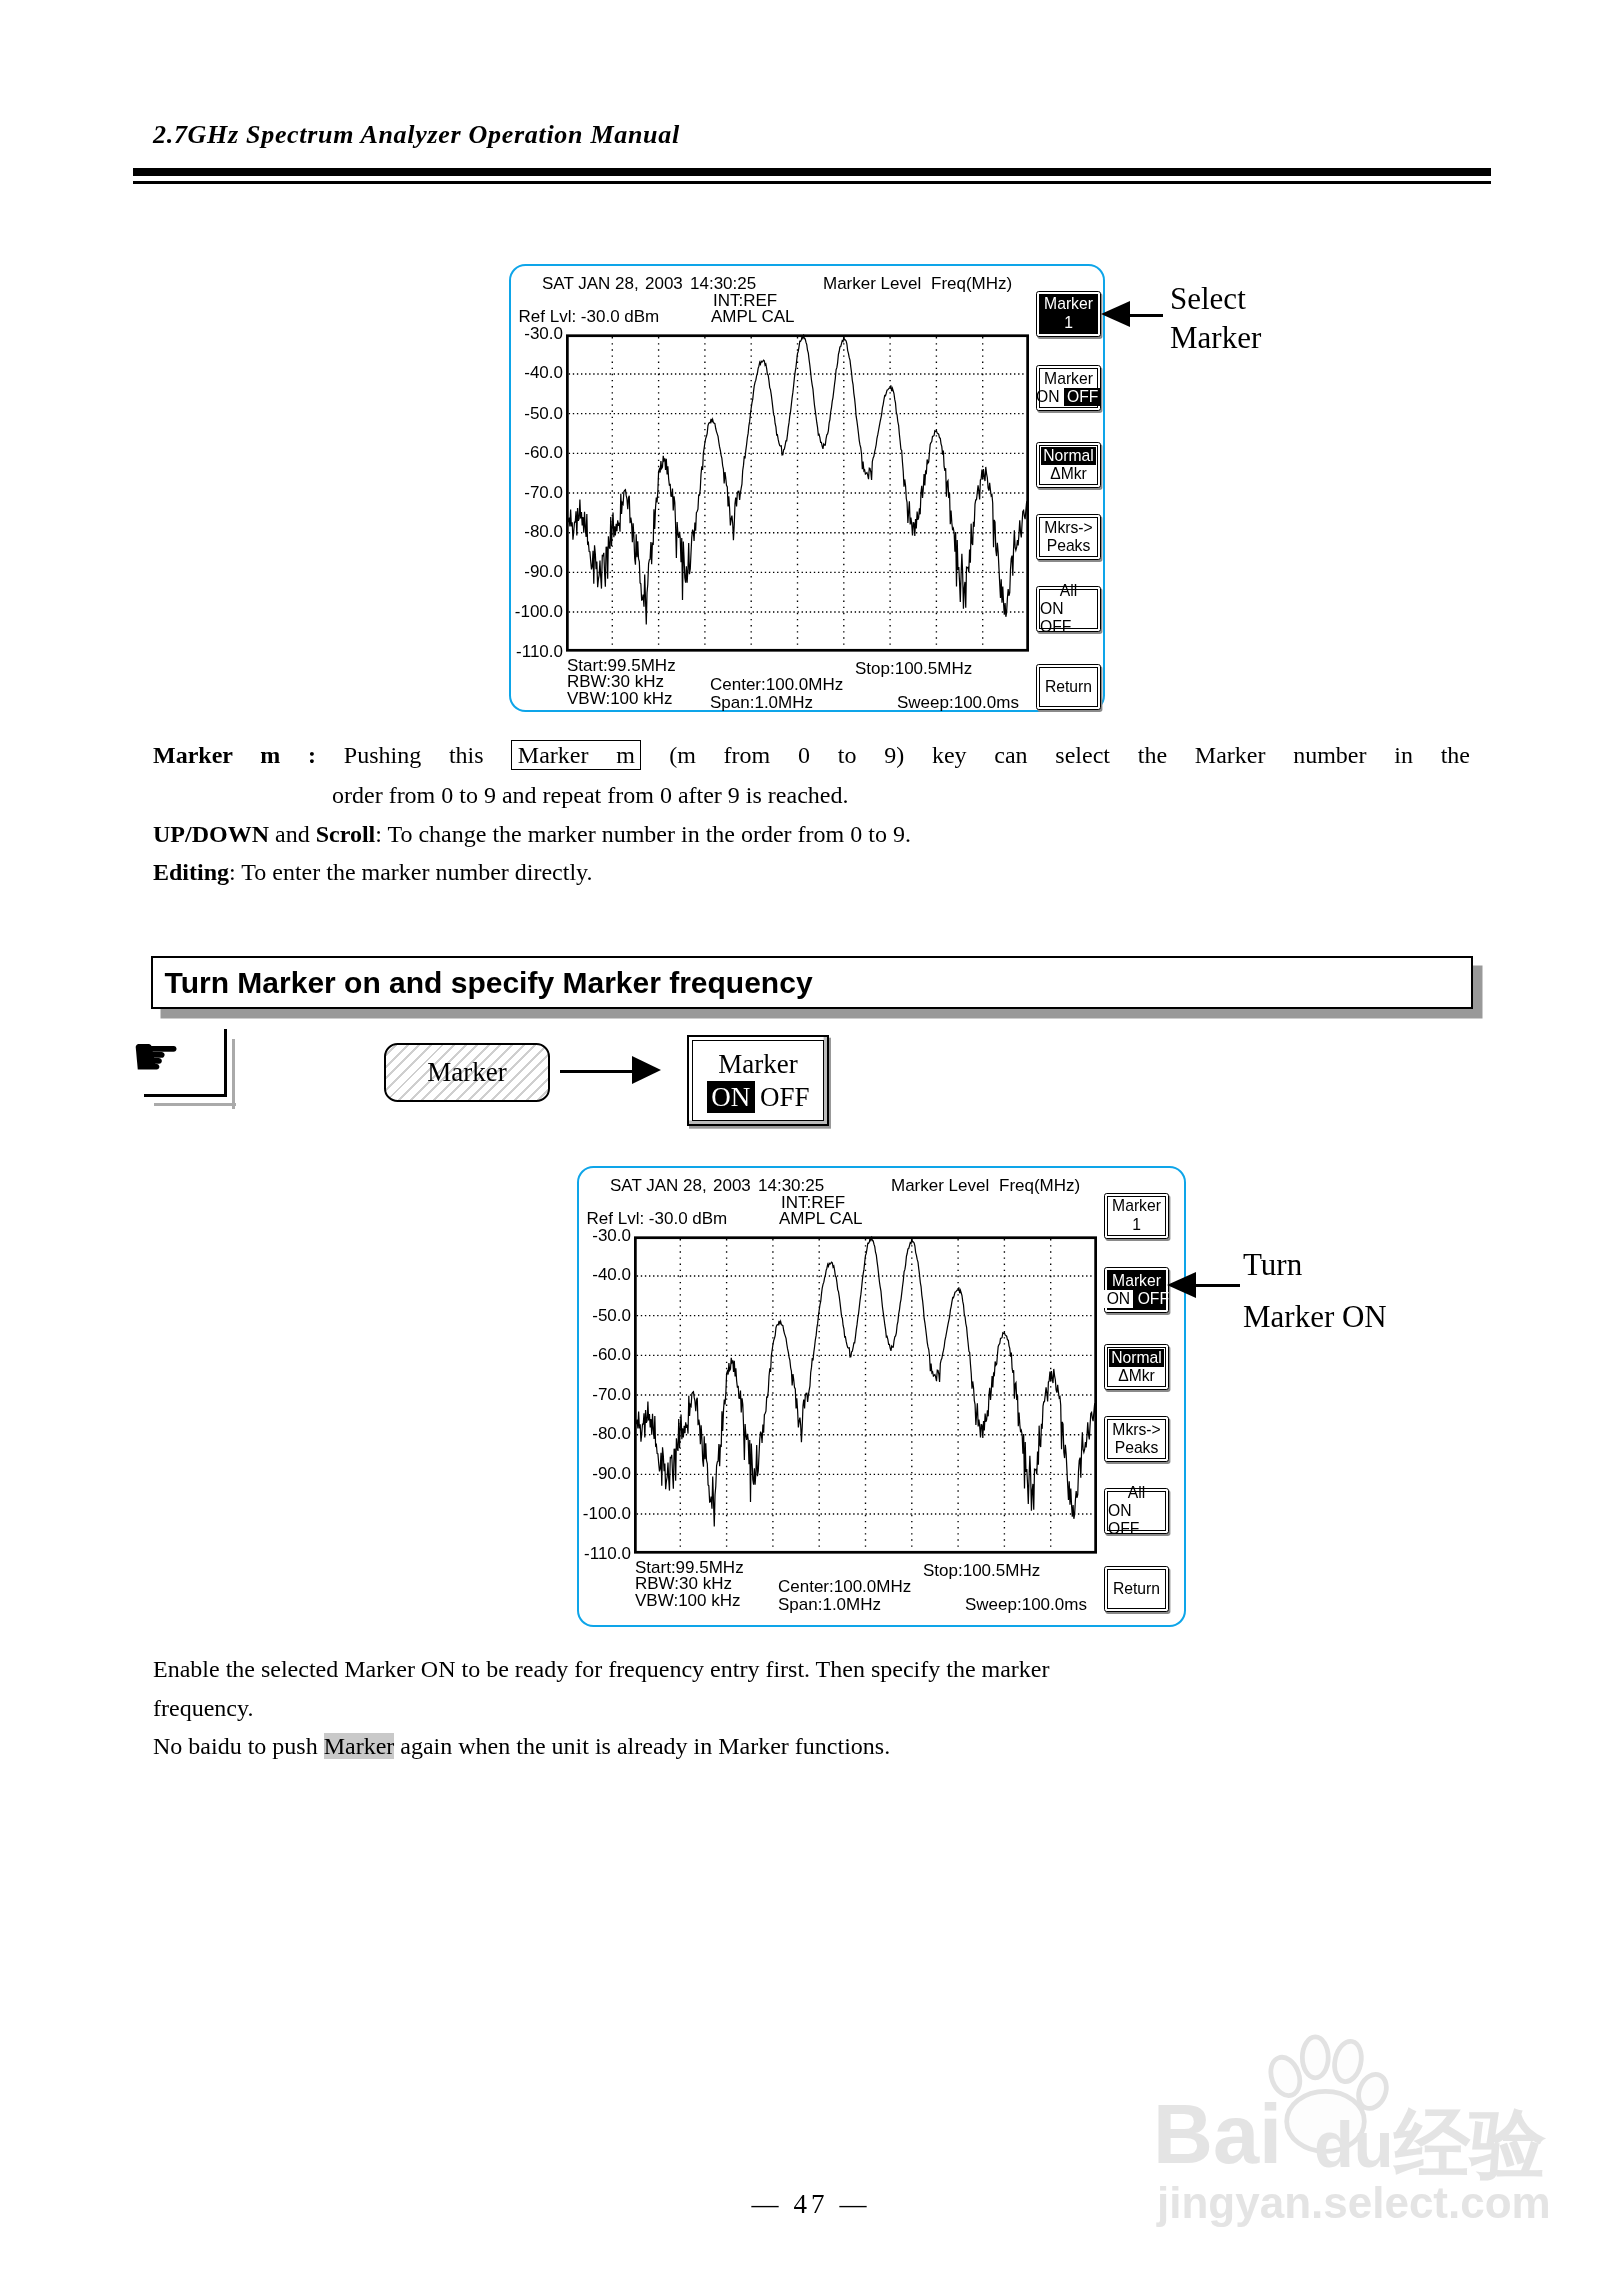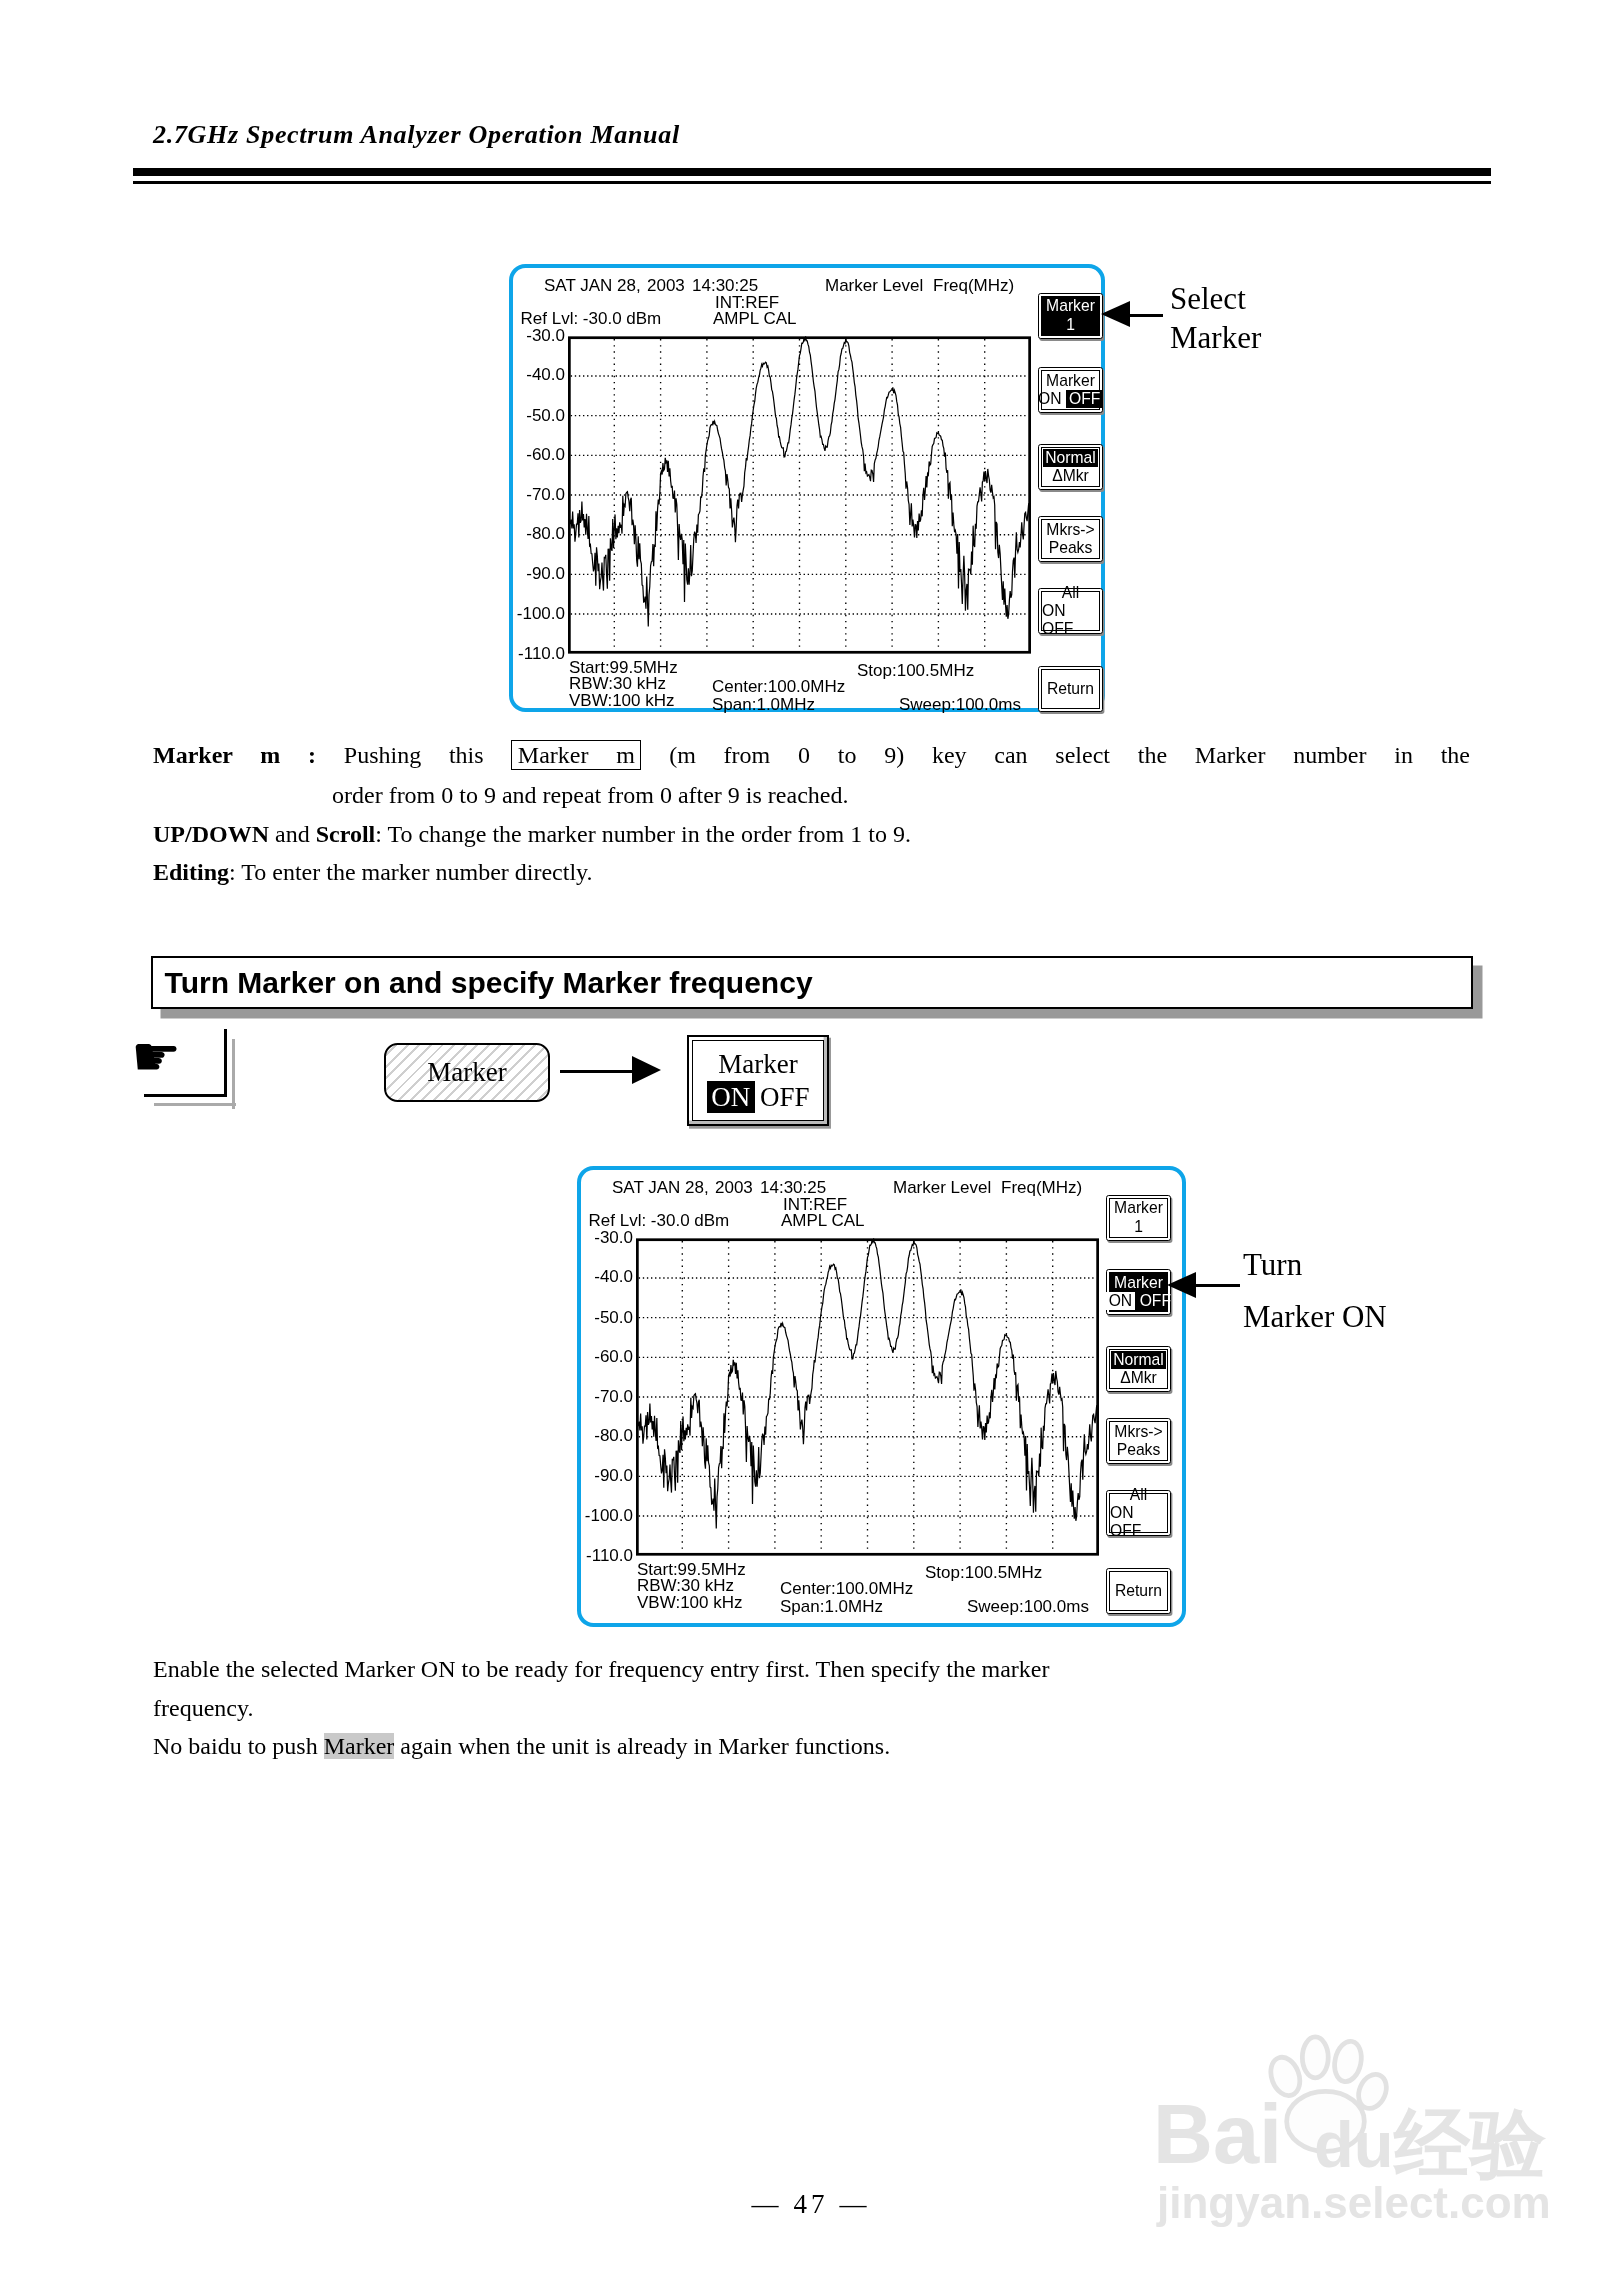--- a/index.html
+++ b/index.html
@@ -6,21 +6,21 @@
   html,body { background:#fff; }
   body { width:1622px; height:2295px; position:relative; font-family:"Liberation Serif",serif; color:#000; overflow:hidden; }
   .abs { position:absolute; }
 
   
   #doc-title { left:153px; top:120px; font:italic bold 26px "Liberation Serif",serif; letter-spacing:0.7px; }
   #rule-thick { left:133px; top:168px; width:1358px; height:7.5px; background:#000; }
   #rule-thin  { left:133px; top:181px; width:1358px; height:2.7px;  background:#000; }
 
   
-  .screen { position:absolute; background:#fff; border:4px solid #0ea5e9; border-radius:16.4px; font-family:"Liberation Sans",sans-serif; font-size:17px; }
+  .screen { position:absolute; background:#fff; border:2px solid #0ea5e9; border-radius:16.4px; font-family:"Liberation Sans",sans-serif; font-size:17px; }
   #screen1 { left:509px; top:264px;  width:596px; height:448px; }
   #screen2 { left:577px; top:1166px; width:609px; height:461px; }
   .screen span.abs { white-space:nowrap; }
   .t-date   { left:31px;  top:8.2px; }
   .t-year   { left:134px; top:8.2px; }
   .t-time   { left:179px; top:8.2px; }
   .t-mlev   { left:312px; top:8.2px; }
   .t-freq   { left:420px; top:8.2px; }
   .t-intref { left:202px; top:24.5px; }
   .t-reflvl { left:7.5px;  top:41px; }
@@ -184,21 +184,21 @@
   </div>
 </div>
 
 <div class="arrow-head-left abs" style="left:1101px; top:301px;"></div>
 <div class="arrow-shaft abs" style="left:1126px; top:314px; width:37px;"></div>
 <div class="callout" style="left:1170px; top:281px;">Select</div>
 <div class="callout" style="left:1170px; top:320px;">Marker</div>
 
 <div class="abs" id="p1-line1"><b>Marker m :</b><span> Pushing this </span><span class="boxed">Marker m</span><span> (m from 0 to 9) key can select the Marker number in the</span></div>
 <div class="para" style="left:332px; top:782px;">order from 0 to 9 and repeat from 0 after 9 is reached.</div>
-<div class="para" style="top:821px;"><b>UP/DOWN</b><span> and </span><b>Scroll</b><span>: To change the marker number in the order from 1 to 9.</span></div>
+<div class="para" style="top:821px;"><b>UP/DOWN</b><span> and </span><b>Scroll</b><span>: To change the marker number in the order from 0 to 9.</span></div>
 <div class="para" style="top:859px;"><b>Editing</b><span>: To enter the marker number directly.</span></div>
 
 <div class="abs" id="sectionbar">
     <span>Turn Marker on and specify Marker frequency</span>
   </div>
 
 <span class="abs" id="hand">☛</span>
 <div class="bracket abs" style="left:224px; top:1029px; width:3.4px; height:68px;"></div>
 <div class="bracket abs" style="left:144px; top:1094px; width:82px; height:3.4px;"></div>
 <div class="bracket gray abs" style="left:232px; top:1039px; width:3.4px; height:70px;"></div>

